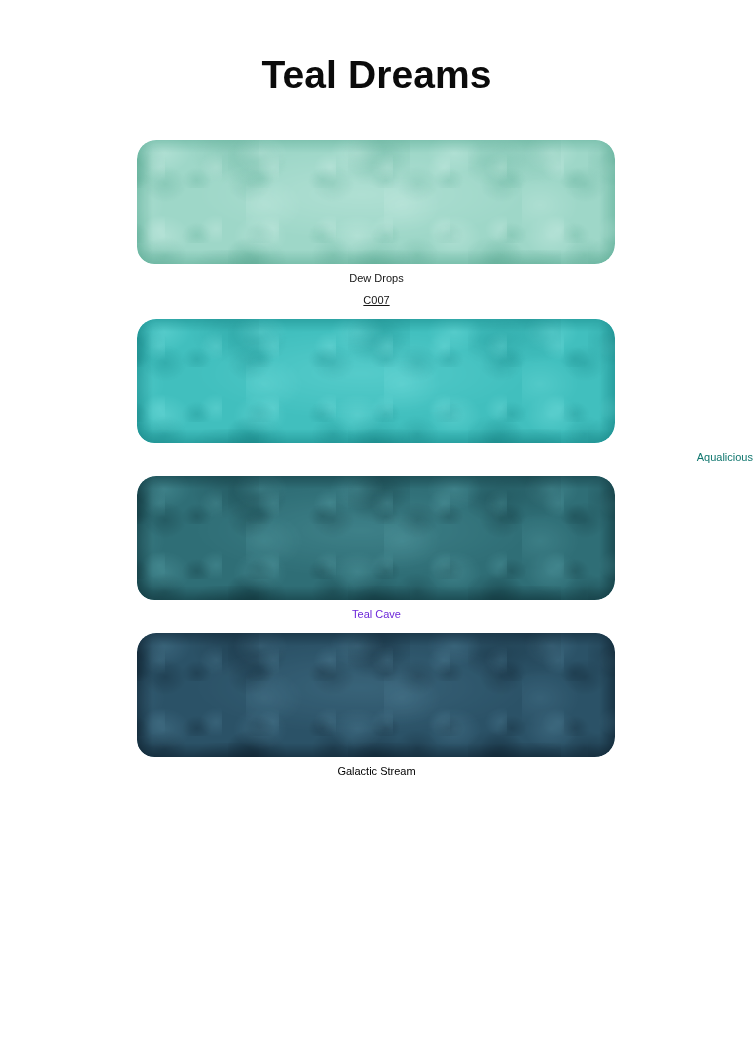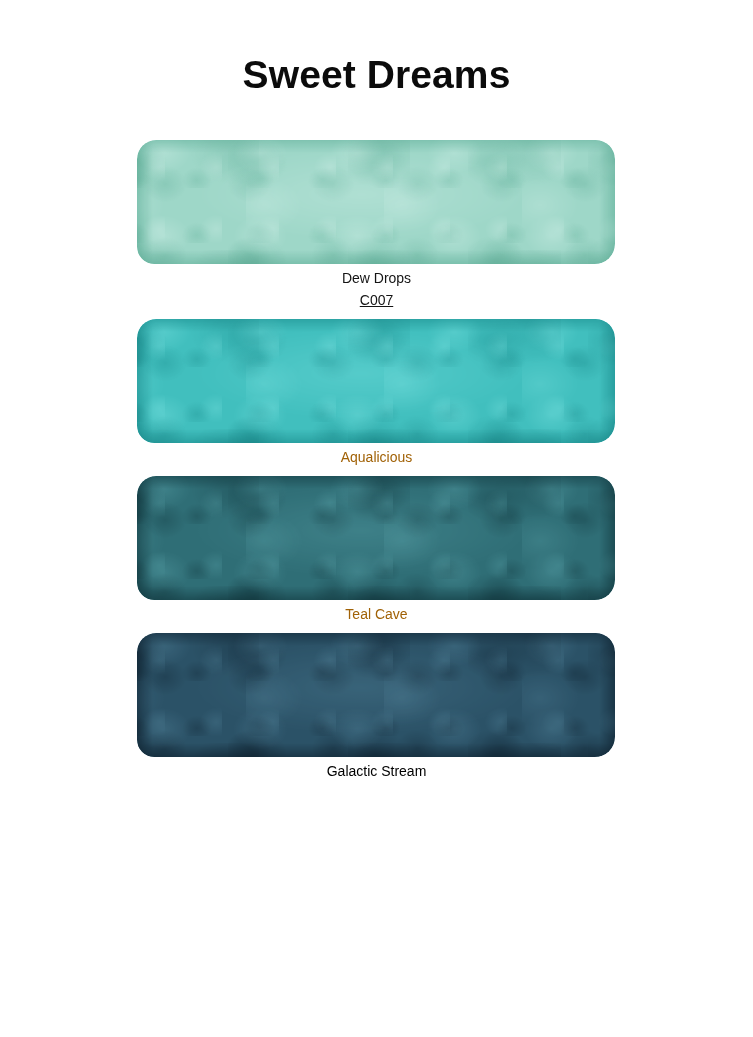--- a/index.html
+++ b/index.html
@@ -108,33 +108,33 @@
     inset: 0;
     border-radius: inherit;
     mix-blend-mode: screen;
     opacity: 0.30;
   }
 
   .swatch-caption {
     width: 753px;
     text-align: center;
     color: #141414;
-    font-size: 14px;
+    font-size: 11px;
     line-height: 22px;
     font-family: "Liberation Sans", sans-serif;
   }
   .swatch-name { display: block; }
   .swatch-code { display: block; text-decoration: underline; }
 </style>
 </head>
 <body style="background: rgb(255, 255, 255);">
 
 <div class="card" style="background: rgb(255, 255, 255);">
 
-  <div class="page-title" style="color: rgb(11, 11, 11);">Sweet Dreams</div>
+  <div class="page-title" style="color: rgb(11, 11, 11);">Teal Dreams</div>
 
   <div class="swatch-list">
 
     <div class="swatch-entry">
       <div class="swatch-chip-wrap">
         <div class="swatch-chip">
           <div class="chip-base" style="background: rgb(158, 215, 200);"></div>
           <div class="chip-grain" style="background-image: radial-gradient(46px 34px at 22% 30%, rgba(126, 194, 178, 0.55) 0%, rgba(126, 194, 178, 0) 72%), radial-gradient(31px 26px at 68% 72%, rgba(126, 194, 178, 0.5) 0%, rgba(126, 194, 178, 0) 70%), radial-gradient(58px 41px at 83% 18%, rgba(126, 194, 178, 0.42) 0%, rgba(126, 194, 178, 0) 74%), radial-gradient(22px 19px at 41% 86%, rgba(126, 194, 178, 0.48) 0%, rgba(126, 194, 178, 0) 68%);"></div>
           <div class="chip-grain-light" style="background-image: radial-gradient(38px 29px at 57% 24%, rgba(196, 230, 220, 0.55) 0%, rgba(196, 230, 220, 0) 70%), radial-gradient(52px 37px at 13% 66%, rgba(196, 230, 220, 0.45) 0%, rgba(196, 230, 220, 0) 73%), radial-gradient(24px 21px at 90% 55%, rgba(196, 230, 220, 0.5) 0%, rgba(196, 230, 220, 0) 68%);"></div>
           <div class="chip-edge" style="background-image: linear-gradient(to right, rgba(126, 194, 178, 0.85) 0px, rgba(126, 194, 178, 0) 16px), linear-gradient(to left, rgba(126, 194, 178, 0.85) 0px, rgba(126, 194, 178, 0) 16px), linear-gradient(rgba(126, 194, 178, 0.7) 0px, rgba(126, 194, 178, 0) 13px), linear-gradient(to top, rgba(126, 194, 178, 0.8) 0px, rgba(126, 194, 178, 0) 14px);"></div>
@@ -150,36 +150,36 @@
     <div class="swatch-entry">
       <div class="swatch-chip-wrap">
         <div class="swatch-chip">
           <div class="chip-base" style="background: rgb(65, 191, 190);"></div>
           <div class="chip-grain" style="background-image: radial-gradient(46px 34px at 22% 30%, rgba(43, 163, 166, 0.55) 0%, rgba(43, 163, 166, 0) 72%), radial-gradient(31px 26px at 68% 72%, rgba(43, 163, 166, 0.5) 0%, rgba(43, 163, 166, 0) 70%), radial-gradient(58px 41px at 83% 18%, rgba(43, 163, 166, 0.42) 0%, rgba(43, 163, 166, 0) 74%), radial-gradient(22px 19px at 41% 86%, rgba(43, 163, 166, 0.48) 0%, rgba(43, 163, 166, 0) 68%);"></div>
           <div class="chip-grain-light" style="background-image: radial-gradient(38px 29px at 57% 24%, rgba(115, 211, 208, 0.55) 0%, rgba(115, 211, 208, 0) 70%), radial-gradient(52px 37px at 13% 66%, rgba(115, 211, 208, 0.45) 0%, rgba(115, 211, 208, 0) 73%), radial-gradient(24px 21px at 90% 55%, rgba(115, 211, 208, 0.5) 0%, rgba(115, 211, 208, 0) 68%);"></div>
           <div class="chip-edge" style="background-image: linear-gradient(to right, rgba(43, 163, 166, 0.85) 0px, rgba(43, 163, 166, 0) 16px), linear-gradient(to left, rgba(43, 163, 166, 0.85) 0px, rgba(43, 163, 166, 0) 16px), linear-gradient(rgba(43, 163, 166, 0.7) 0px, rgba(43, 163, 166, 0) 13px), linear-gradient(to top, rgba(43, 163, 166, 0.8) 0px, rgba(43, 163, 166, 0) 14px);"></div>
           <div class="chip-sheen" style="background-image: radial-gradient(210px 58px at 47% 44%, rgba(115, 211, 208, 0.75) 0%, rgba(115, 211, 208, 0) 78%);"></div>
         </div>
       </div>
-      <div class="swatch-caption" style="color: #a16207;">
+      <div class="swatch-caption" style="color: #0f766e; text-align: right;">
         <span class="swatch-name">Aqualicious</span>
       </div>
     </div>
 
     <div class="swatch-entry">
       <div class="swatch-chip-wrap">
         <div class="swatch-chip">
           <div class="chip-base" style="background: rgb(47, 110, 118);"></div>
           <div class="chip-grain" style="background-image: radial-gradient(46px 34px at 22% 30%, rgba(29, 85, 94, 0.55) 0%, rgba(29, 85, 94, 0) 72%), radial-gradient(31px 26px at 68% 72%, rgba(29, 85, 94, 0.5) 0%, rgba(29, 85, 94, 0) 70%), radial-gradient(58px 41px at 83% 18%, rgba(29, 85, 94, 0.42) 0%, rgba(29, 85, 94, 0) 74%), radial-gradient(22px 19px at 41% 86%, rgba(29, 85, 94, 0.48) 0%, rgba(29, 85, 94, 0) 68%);"></div>
           <div class="chip-grain-light" style="background-image: radial-gradient(38px 29px at 57% 24%, rgba(77, 140, 146, 0.55) 0%, rgba(77, 140, 146, 0) 70%), radial-gradient(52px 37px at 13% 66%, rgba(77, 140, 146, 0.45) 0%, rgba(77, 140, 146, 0) 73%), radial-gradient(24px 21px at 90% 55%, rgba(77, 140, 146, 0.5) 0%, rgba(77, 140, 146, 0) 68%);"></div>
           <div class="chip-edge" style="background-image: linear-gradient(to right, rgba(29, 85, 94, 0.85) 0px, rgba(29, 85, 94, 0) 16px), linear-gradient(to left, rgba(29, 85, 94, 0.85) 0px, rgba(29, 85, 94, 0) 16px), linear-gradient(rgba(29, 85, 94, 0.7) 0px, rgba(29, 85, 94, 0) 13px), linear-gradient(to top, rgba(29, 85, 94, 0.8) 0px, rgba(29, 85, 94, 0) 14px);"></div>
           <div class="chip-sheen" style="background-image: radial-gradient(210px 58px at 47% 44%, rgba(77, 140, 146, 0.75) 0%, rgba(77, 140, 146, 0) 78%);"></div>
         </div>
       </div>
-      <div class="swatch-caption" style="color: #a16207;">
+      <div class="swatch-caption" style="color: #6d28d9;">
         <span class="swatch-name">Teal Cave</span>
       </div>
     </div>
 
     <div class="swatch-entry">
       <div class="swatch-chip-wrap">
         <div class="swatch-chip">
           <div class="chip-base" style="background: rgb(43, 82, 103);"></div>
           <div class="chip-grain" style="background-image: radial-gradient(46px 34px at 22% 30%, rgba(28, 61, 80, 0.55) 0%, rgba(28, 61, 80, 0) 72%), radial-gradient(31px 26px at 68% 72%, rgba(28, 61, 80, 0.5) 0%, rgba(28, 61, 80, 0) 70%), radial-gradient(58px 41px at 83% 18%, rgba(28, 61, 80, 0.42) 0%, rgba(28, 61, 80, 0) 74%), radial-gradient(22px 19px at 41% 86%, rgba(28, 61, 80, 0.48) 0%, rgba(28, 61, 80, 0) 68%);"></div>
           <div class="chip-grain-light" style="background-image: radial-gradient(38px 29px at 57% 24%, rgba(70, 109, 129, 0.55) 0%, rgba(70, 109, 129, 0) 70%), radial-gradient(52px 37px at 13% 66%, rgba(70, 109, 129, 0.45) 0%, rgba(70, 109, 129, 0) 73%), radial-gradient(24px 21px at 90% 55%, rgba(70, 109, 129, 0.5) 0%, rgba(70, 109, 129, 0) 68%);"></div>

